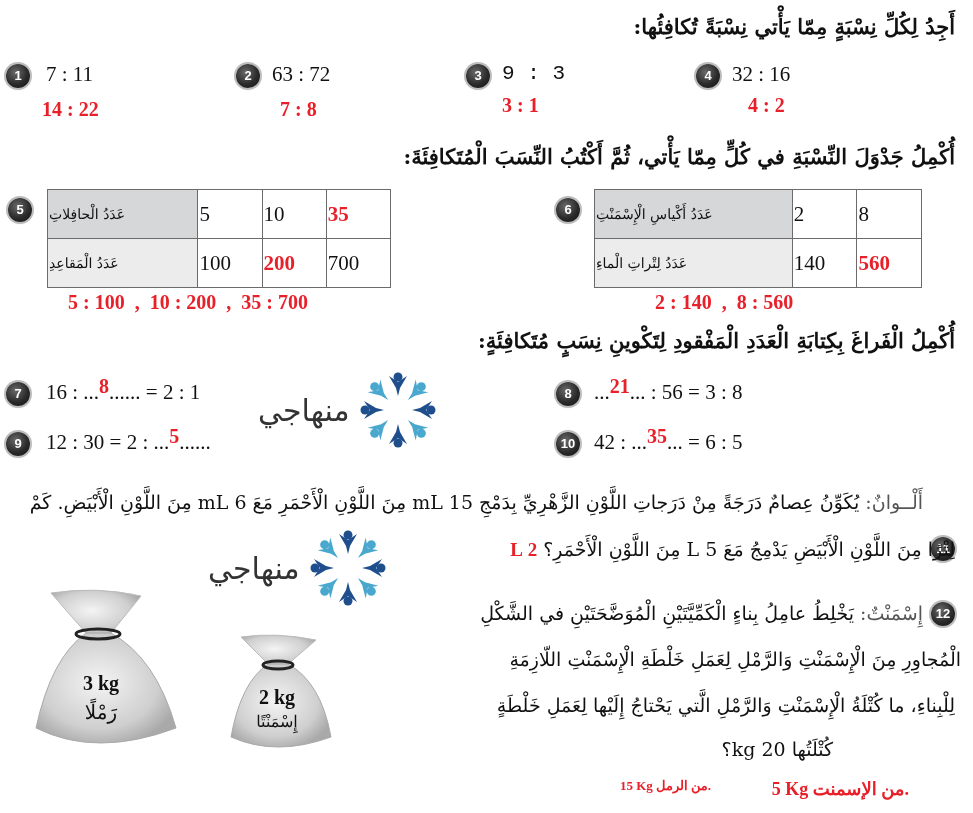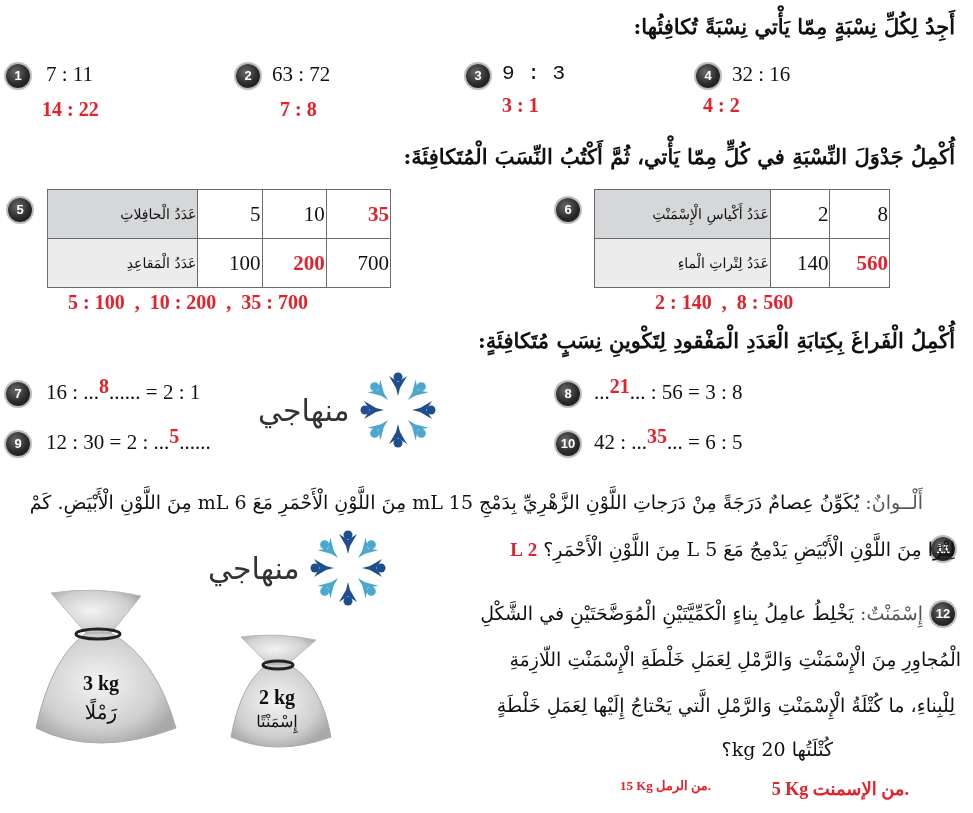--- a/index.html
+++ b/index.html
@@ -10,21 +10,21 @@
   .heading { font-weight: bold; font-size: 21px; white-space: nowrap; }
   .badge { position: absolute; width: 24px; height: 24px; border-radius: 50%;
            background: radial-gradient(circle at 40% 35%, #6a6a6a 0%, #2b2b2b 55%, #111 100%);
            box-shadow: 0 0 0 2px #bdbdbd, 0 1px 2px rgba(0,0,0,0.4);
            color: #fff; font-family: "Liberation Sans", sans-serif; font-weight: bold;
            font-size: 13px; line-height: 24px; text-align: center; }
   .prob { font-family: "Liberation Serif", serif; font-size: 21px; white-space: nowrap; }
   .ans { font-family: "Liberation Serif", serif; font-weight: bold; color: #e8202a;
          font-size: 20px; white-space: nowrap; }
   table.rt { position: absolute; border-collapse: collapse; font-family: "Liberation Serif", serif; }
-  table.rt td { border: 1.5px solid #6b6b6b; height: 46px; text-align: right; font-size: 21px; }
+  table.rt td { border: 1.5px solid #6b6b6b; height: 46px; text-align: left; font-size: 21px; }
   table.rt td.lbl { font-family: "DejaVu Serif", serif; font-size: 14px; direction: rtl; }
   table.rt tr.r1 td.lbl { background: #d6d7d9; }
   table.rt tr.r2 td.lbl { background: #ececec; }
   td.red { color: #e8202a; font-weight: bold; }
   .blank-ans { color: #e8202a; font-weight: bold; font-size: 20px; position: relative; top: -6px; }
   .para { font-size: 19px; line-height: 38px; direction: rtl; text-align: right; }
   .word-gray { color: #555; }
   .logo { position: absolute; display: flex; align-items: center; }
   .logo-text { font-family: "DejaVu Sans", sans-serif; font-size: 30px; color: #333; margin-right: 8px; direction: rtl; }
   .bag-label { position: absolute; text-align: center; font-weight: bold; font-family: "Liberation Serif", serif; color: #111; }
@@ -45,21 +45,21 @@
   <div class="abs ans" style="left:280px; top:98px;">7 : 8</div>
 </div>
 <div>
   <div class="badge" style="left:466px; top:64px;">3</div>
   <div class="abs prob" style="left:502px; top:62px;font-family:Liberation Mono, monospace;">9 : 3</div>
   <div class="abs ans" style="left:502px; top:94px;">3 : 1</div>
 </div>
 <div>
   <div class="badge" style="left:696px; top:64px;">4</div>
   <div class="abs prob" style="left:732px; top:62px;">32 : 16</div>
-  <div class="abs ans" style="left:703px; top:94px;">4 : 2</div>
+  <div class="abs ans" style="left:748px; top:94px;">4 : 2</div>
 </div>
 
 <div class="abs rtl heading" style="right:18px; top:144px;">أُكْمِلُ جَدْوَلَ النِّسْبَةِ في كُلٍّ مِمّا يَأْتي، ثُمَّ أَكْتُبُ النِّسَبَ الْمُتَكافِئَةَ:</div>
 
 <div class="badge" style="left:8px; top:198px;">5</div>
 <table class="rt" style="left:47px; top:189px; width:344px;">
   <tbody>
       <tr class="r1">
     <td class="lbl" style="width:150px;">عَدَدُ الْحافِلاتِ</td>
     <td style="width:62px;">5</td>
@@ -70,21 +70,21 @@
     <td class="lbl">عَدَدُ الْمَقاعِدِ</td>
     <td>100</td>
     <td class="red">200</td>
     <td>700</td>
   </tr>
 </tbody>
   </table>
 <div class="abs ans" style="left:68px; top:291px; white-space:pre;">5 : 100  ,  10 : 200  ,  35 : 700</div>
 
 <div class="badge" style="left:556px; top:198px;">6</div>
-<table class="rt" style="left:594px; top:189px; width:296px;">
+<table class="rt" style="left:594px; top:189px; width:328px;">
   <tbody>
       <tr class="r1">
     <td class="lbl" style="width:190px;">عَدَدُ أَكْياسِ الْإِسْمَنْتِ</td>
     <td style="width:60px;">2</td>
     <td style="width:60px;">8</td>
   </tr>
   <tr class="r2">
     <td class="lbl">عَدَدُ لِتْراتِ الْماءِ</td>
     <td>140</td>
     <td class="red">560</td>

